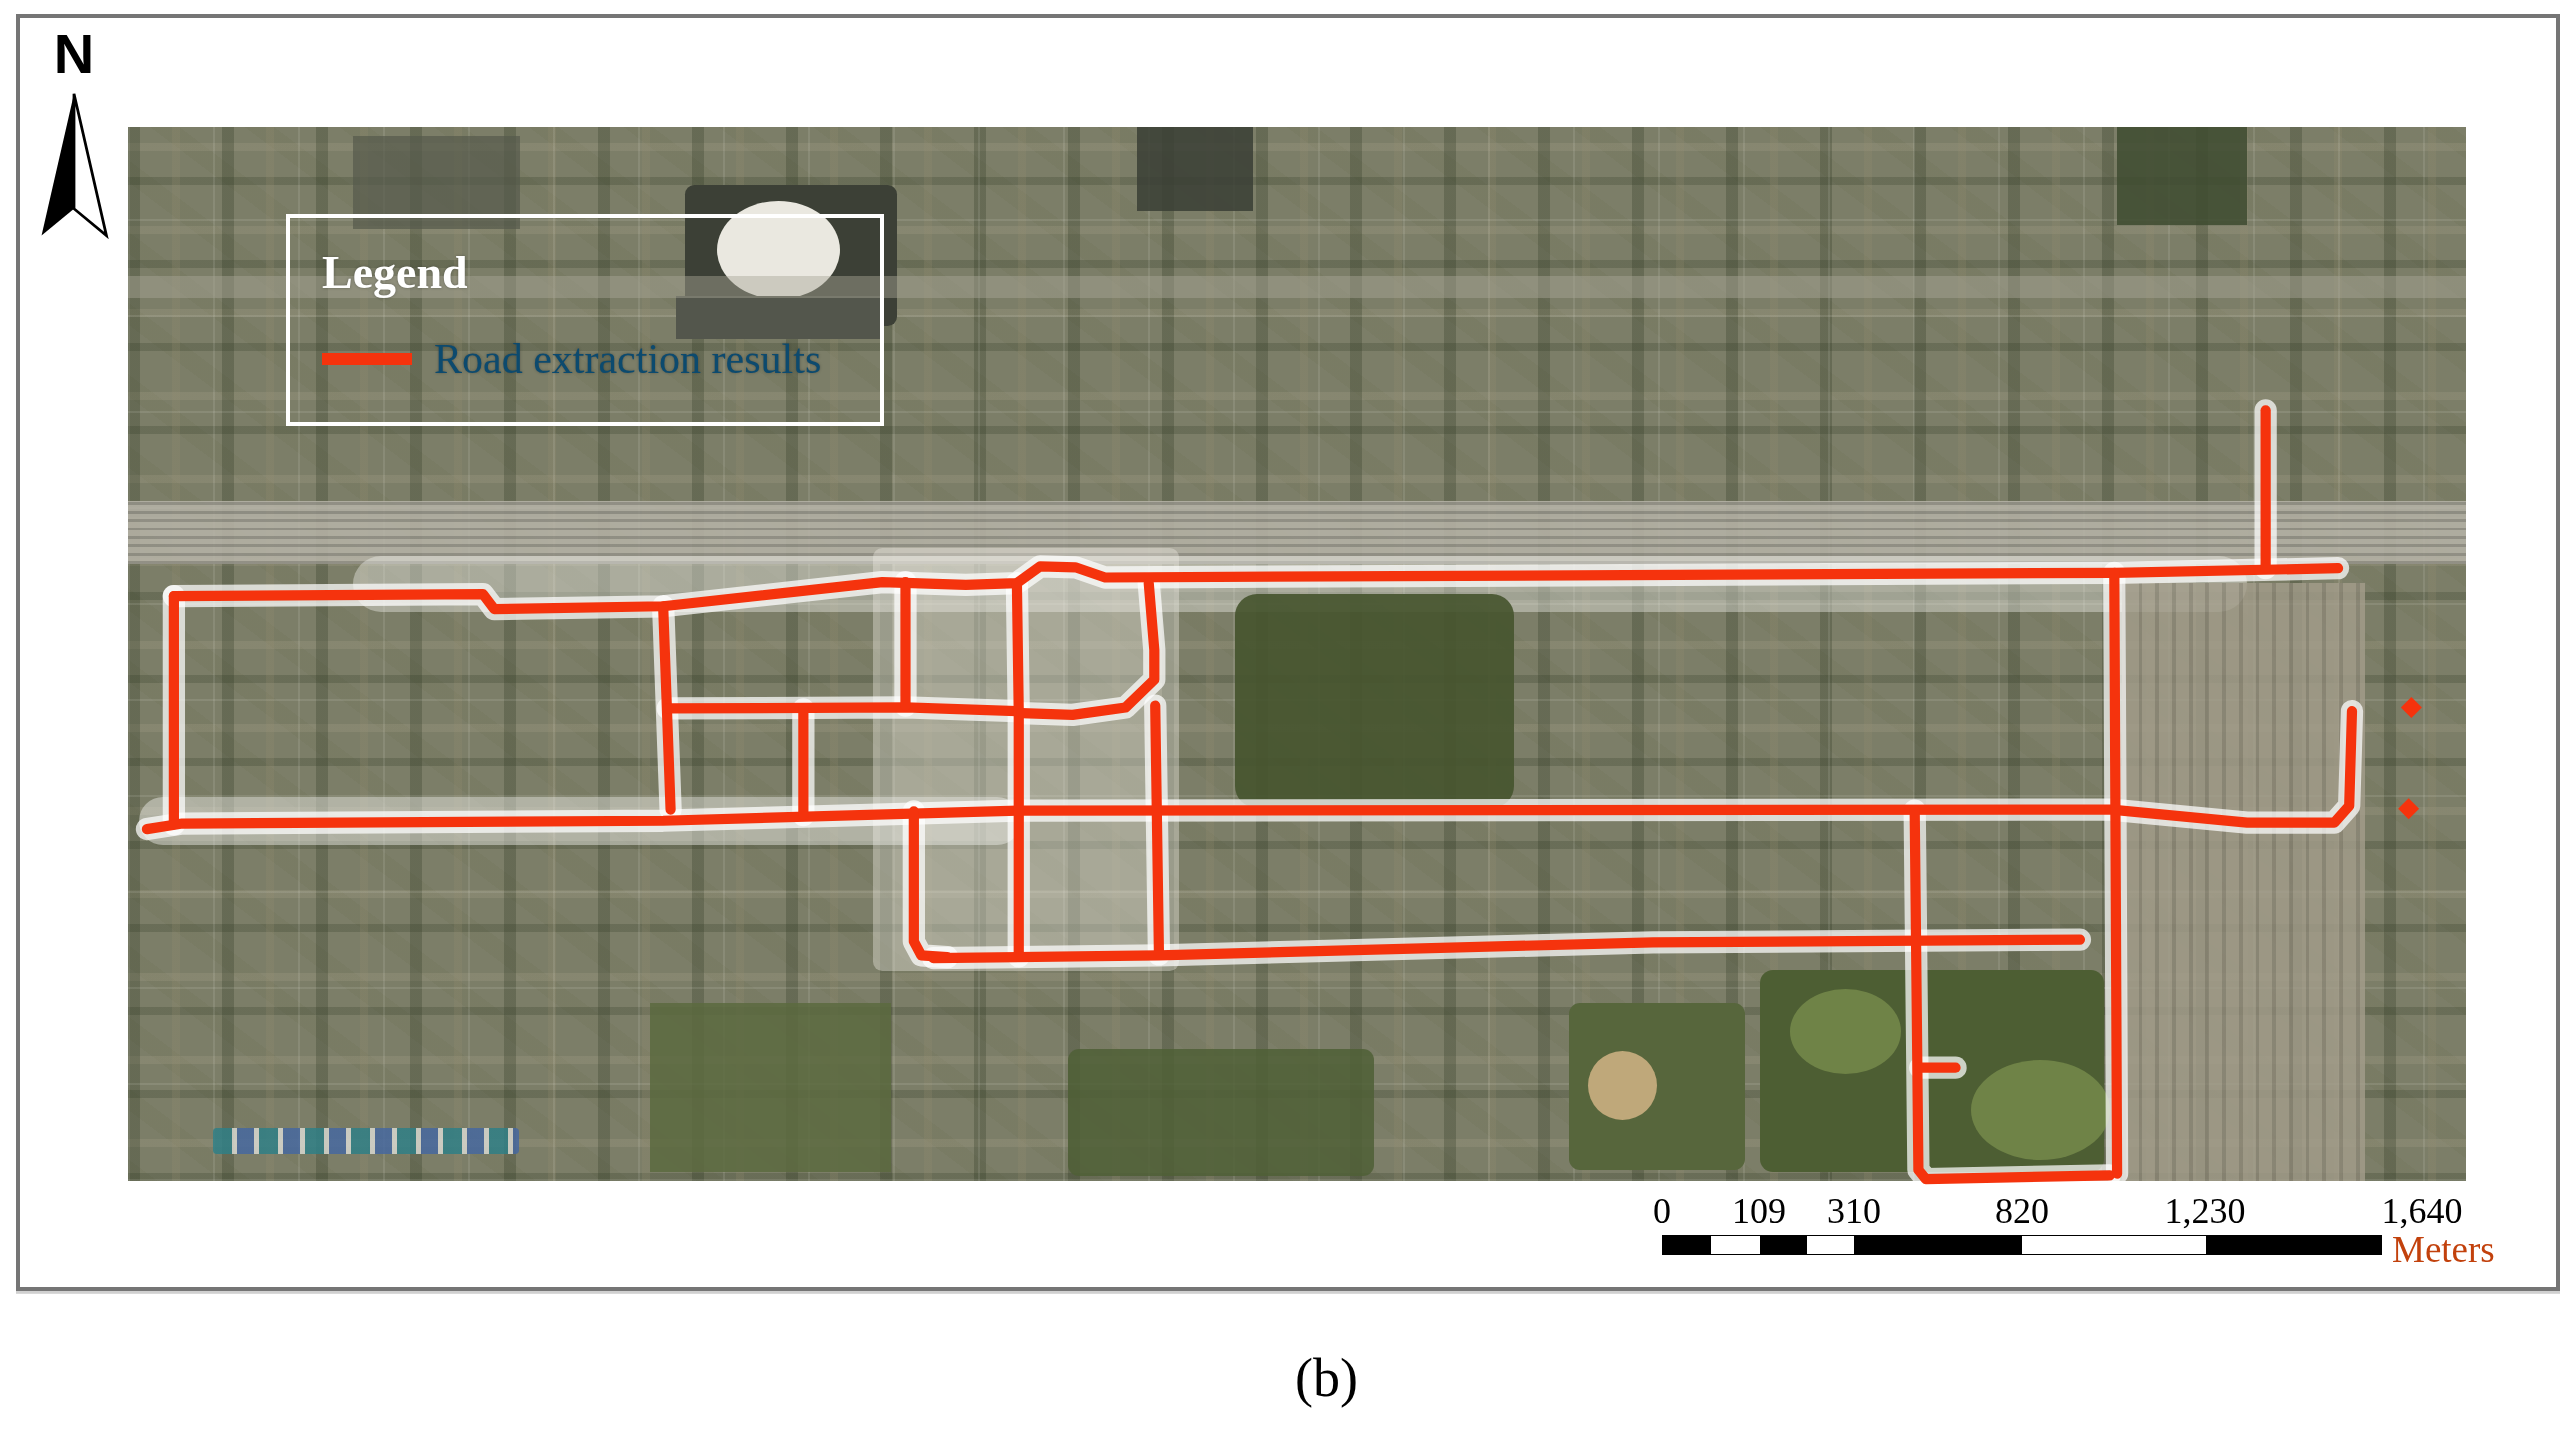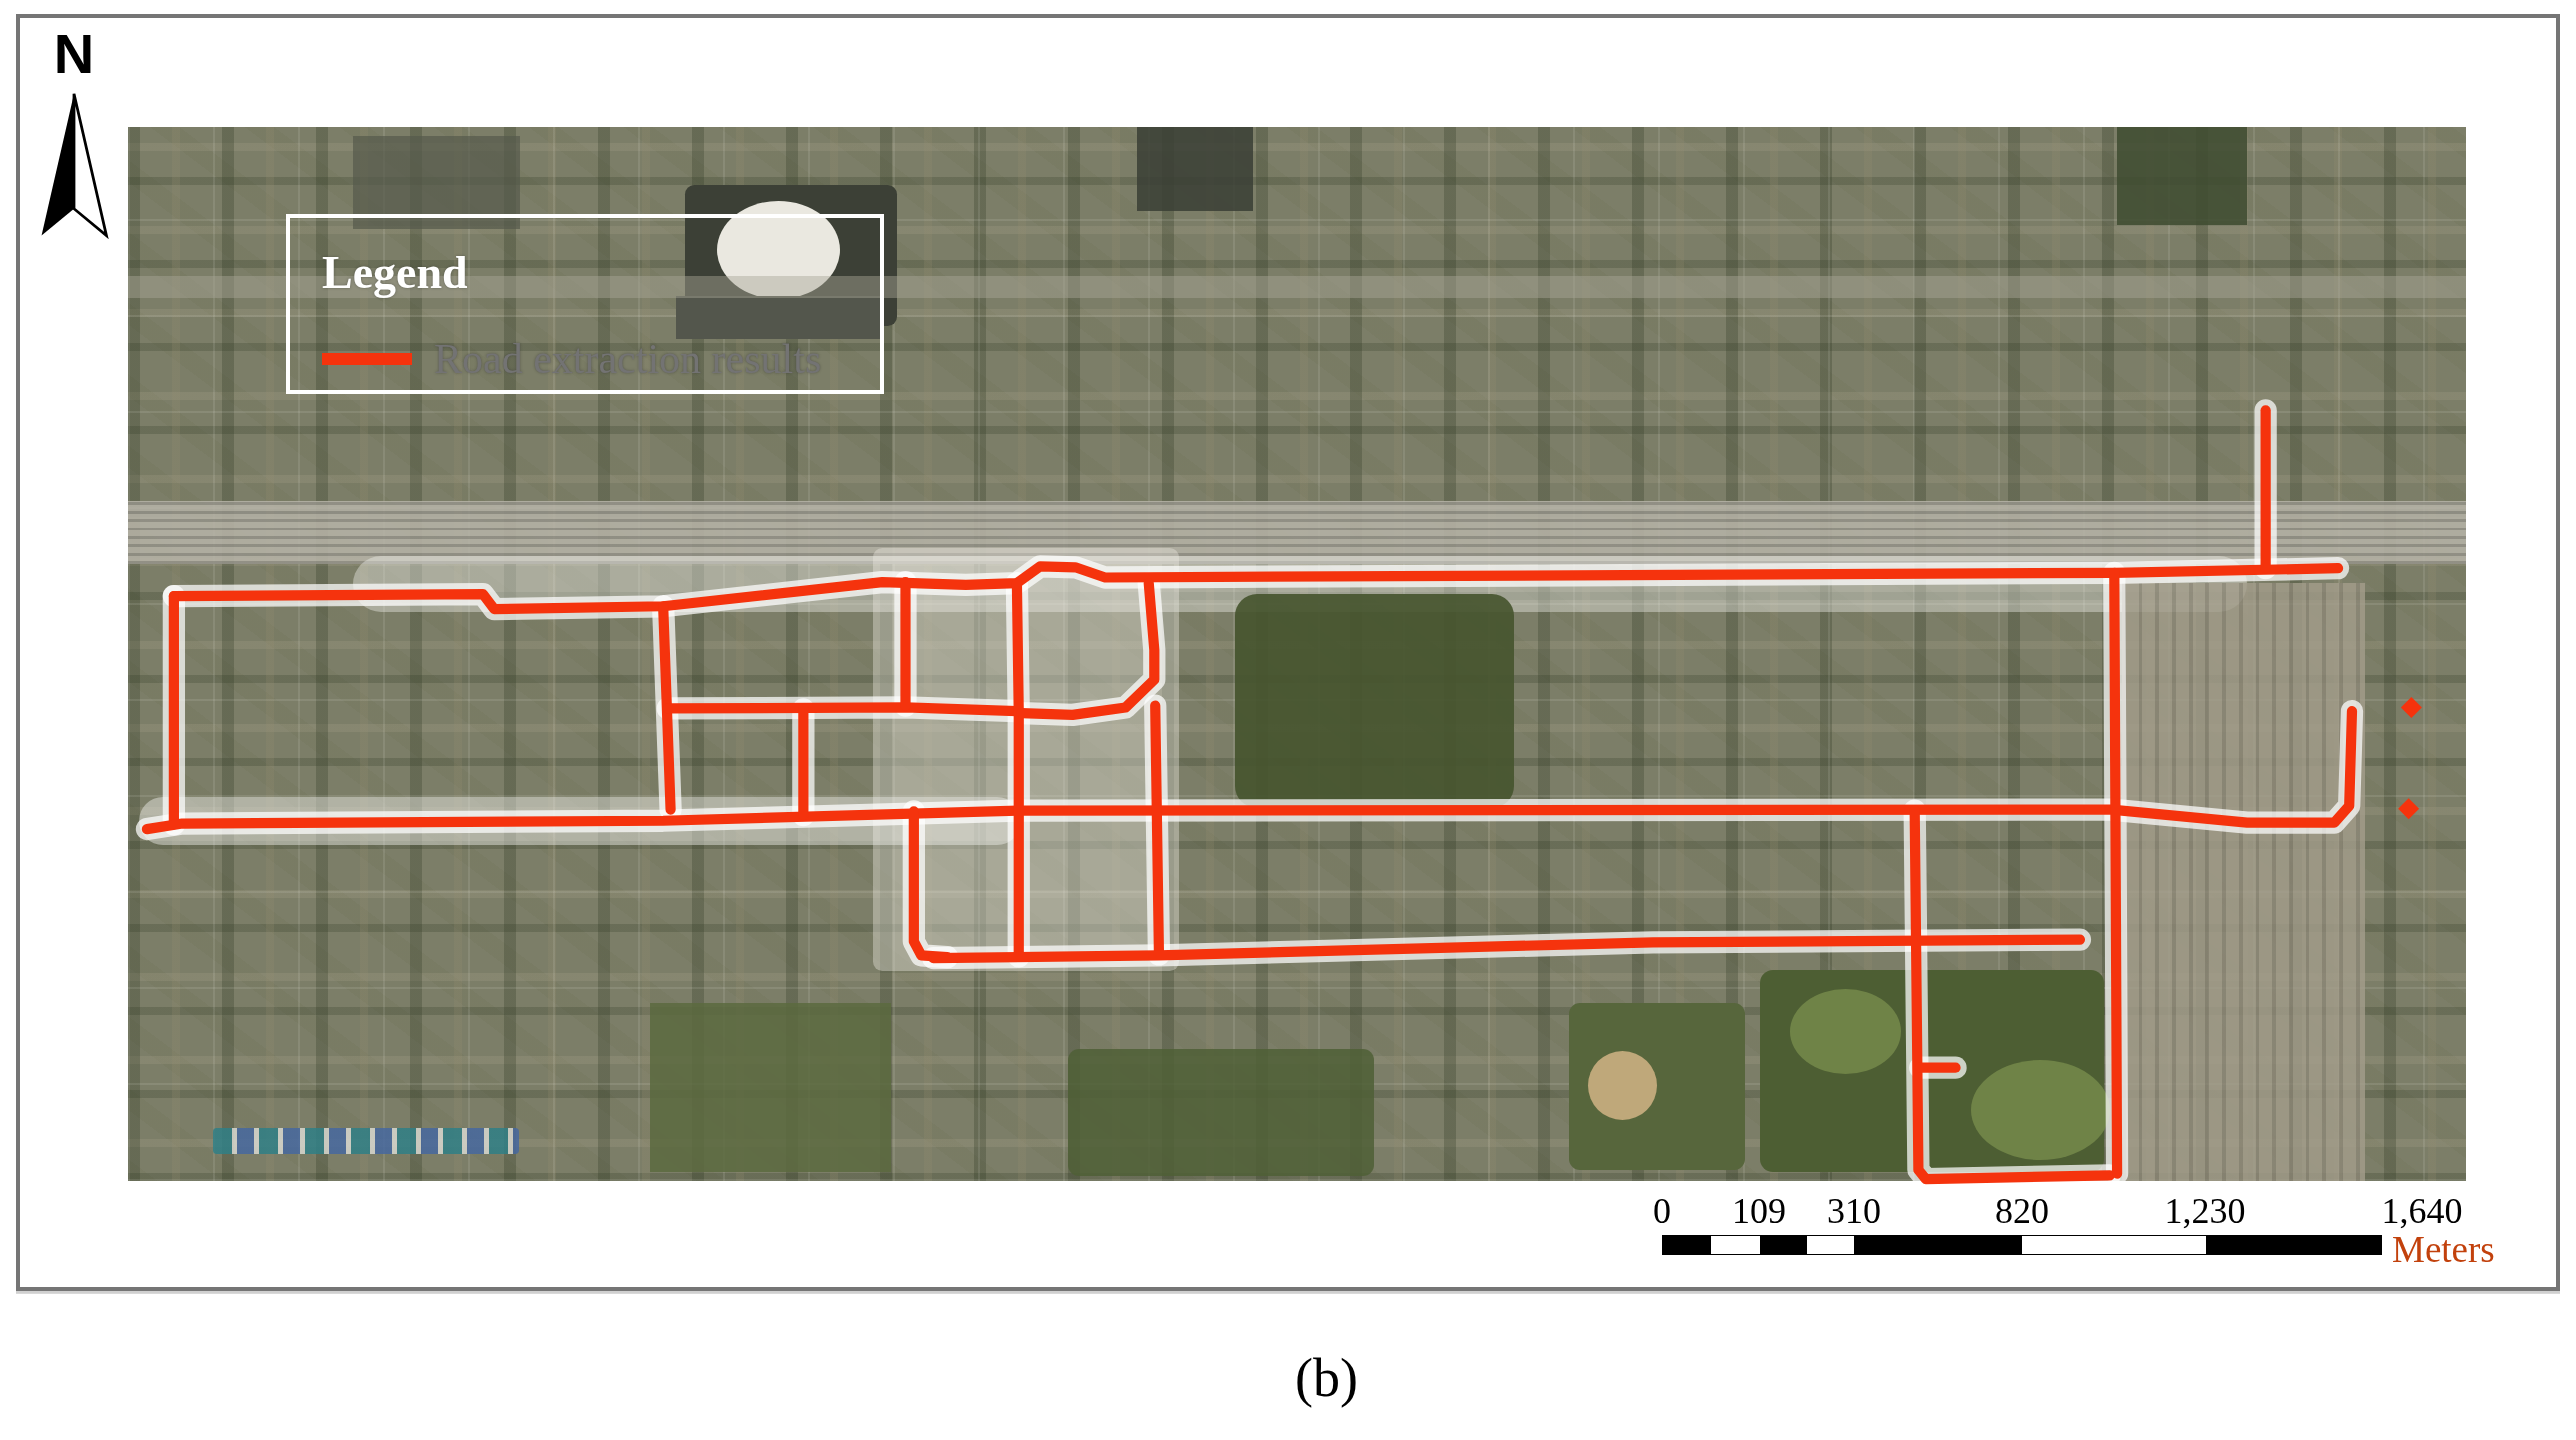--- a/index.html
+++ b/index.html
@@ -28,27 +28,27 @@
          repeating-linear-gradient(0deg,  rgba(52,62,40,.26) 0 8.4px,  transparent 8.4px 34px,  rgba(178,170,146,.20) 34px 42px, transparent 42px 83px),
          repeating-linear-gradient(37deg, rgba(100,104,70,.12) 0 17.6px, transparent 17.6px 57px);}
   .feat{position:absolute;}
   .rail-lines{background-color:#b6b3a7;background-image:repeating-linear-gradient(0deg, rgba(92,92,86,.38) 0 2.8px, transparent 2.8px 8.4px);}
   .yard-lines{background-color:#a49e8c;background-image:repeating-linear-gradient(90deg, rgba(118,113,98,.5) 0 3.7px, transparent 3.7px 16.7px);}
 
   
   #roads{position:absolute;left:0;top:0;width:2576px;height:1440px;pointer-events:none;}
 
   
-  .legendbox{position:absolute;left:286px;top:214px;width:598px;height:180px;
+  .legendbox{position:absolute;left:286px;top:214px;width:598px;height:212px;
              border:4.6px solid #ffffff;box-sizing:border-box;}
   .legend-title{position:absolute;left:32px;top:28px;font-weight:bold;font-size:46px;color:#ffffff;
                 text-shadow:0 0 2.8px rgba(40,40,40,.45);}
   .legend-item{position:absolute;left:32px;top:113px;height:56px;display:flex;align-items:center;gap:22px;}
   .swatch{display:inline-block;width:90px;height:12px;background:#f5330d;flex:0 0 auto;}
-  .legend-item-label{font-size:42px;color:#737373;text-shadow:0 0 2.8px rgba(40,40,40,.45);white-space:nowrap;}
+  .legend-item-label{font-size:42px;color:#0c4a6e;text-shadow:0 0 2.8px rgba(40,40,40,.45);white-space:nowrap;}
 
   
   #scalebar-layer{position:absolute;left:0;top:0;width:2576px;height:1440px;pointer-events:none;}
   .sb-tick{position:absolute;top:1190px;transform:translateX(-50%);font-size:36px;color:#000;white-space:nowrap;}
   .sb-bar{position:absolute;background:#ffffff;border:1.9px solid #000;box-sizing:border-box;}
   .sb-seg{position:absolute;top:0;bottom:0;background:#000;}
   .sb-units{position:absolute;left:2392px;top:1228px;font-size:37px;color:#c2410c;}
 
   
   .caption{position:absolute;left:1187px;top:1347px;width:279px;text-align:center;

